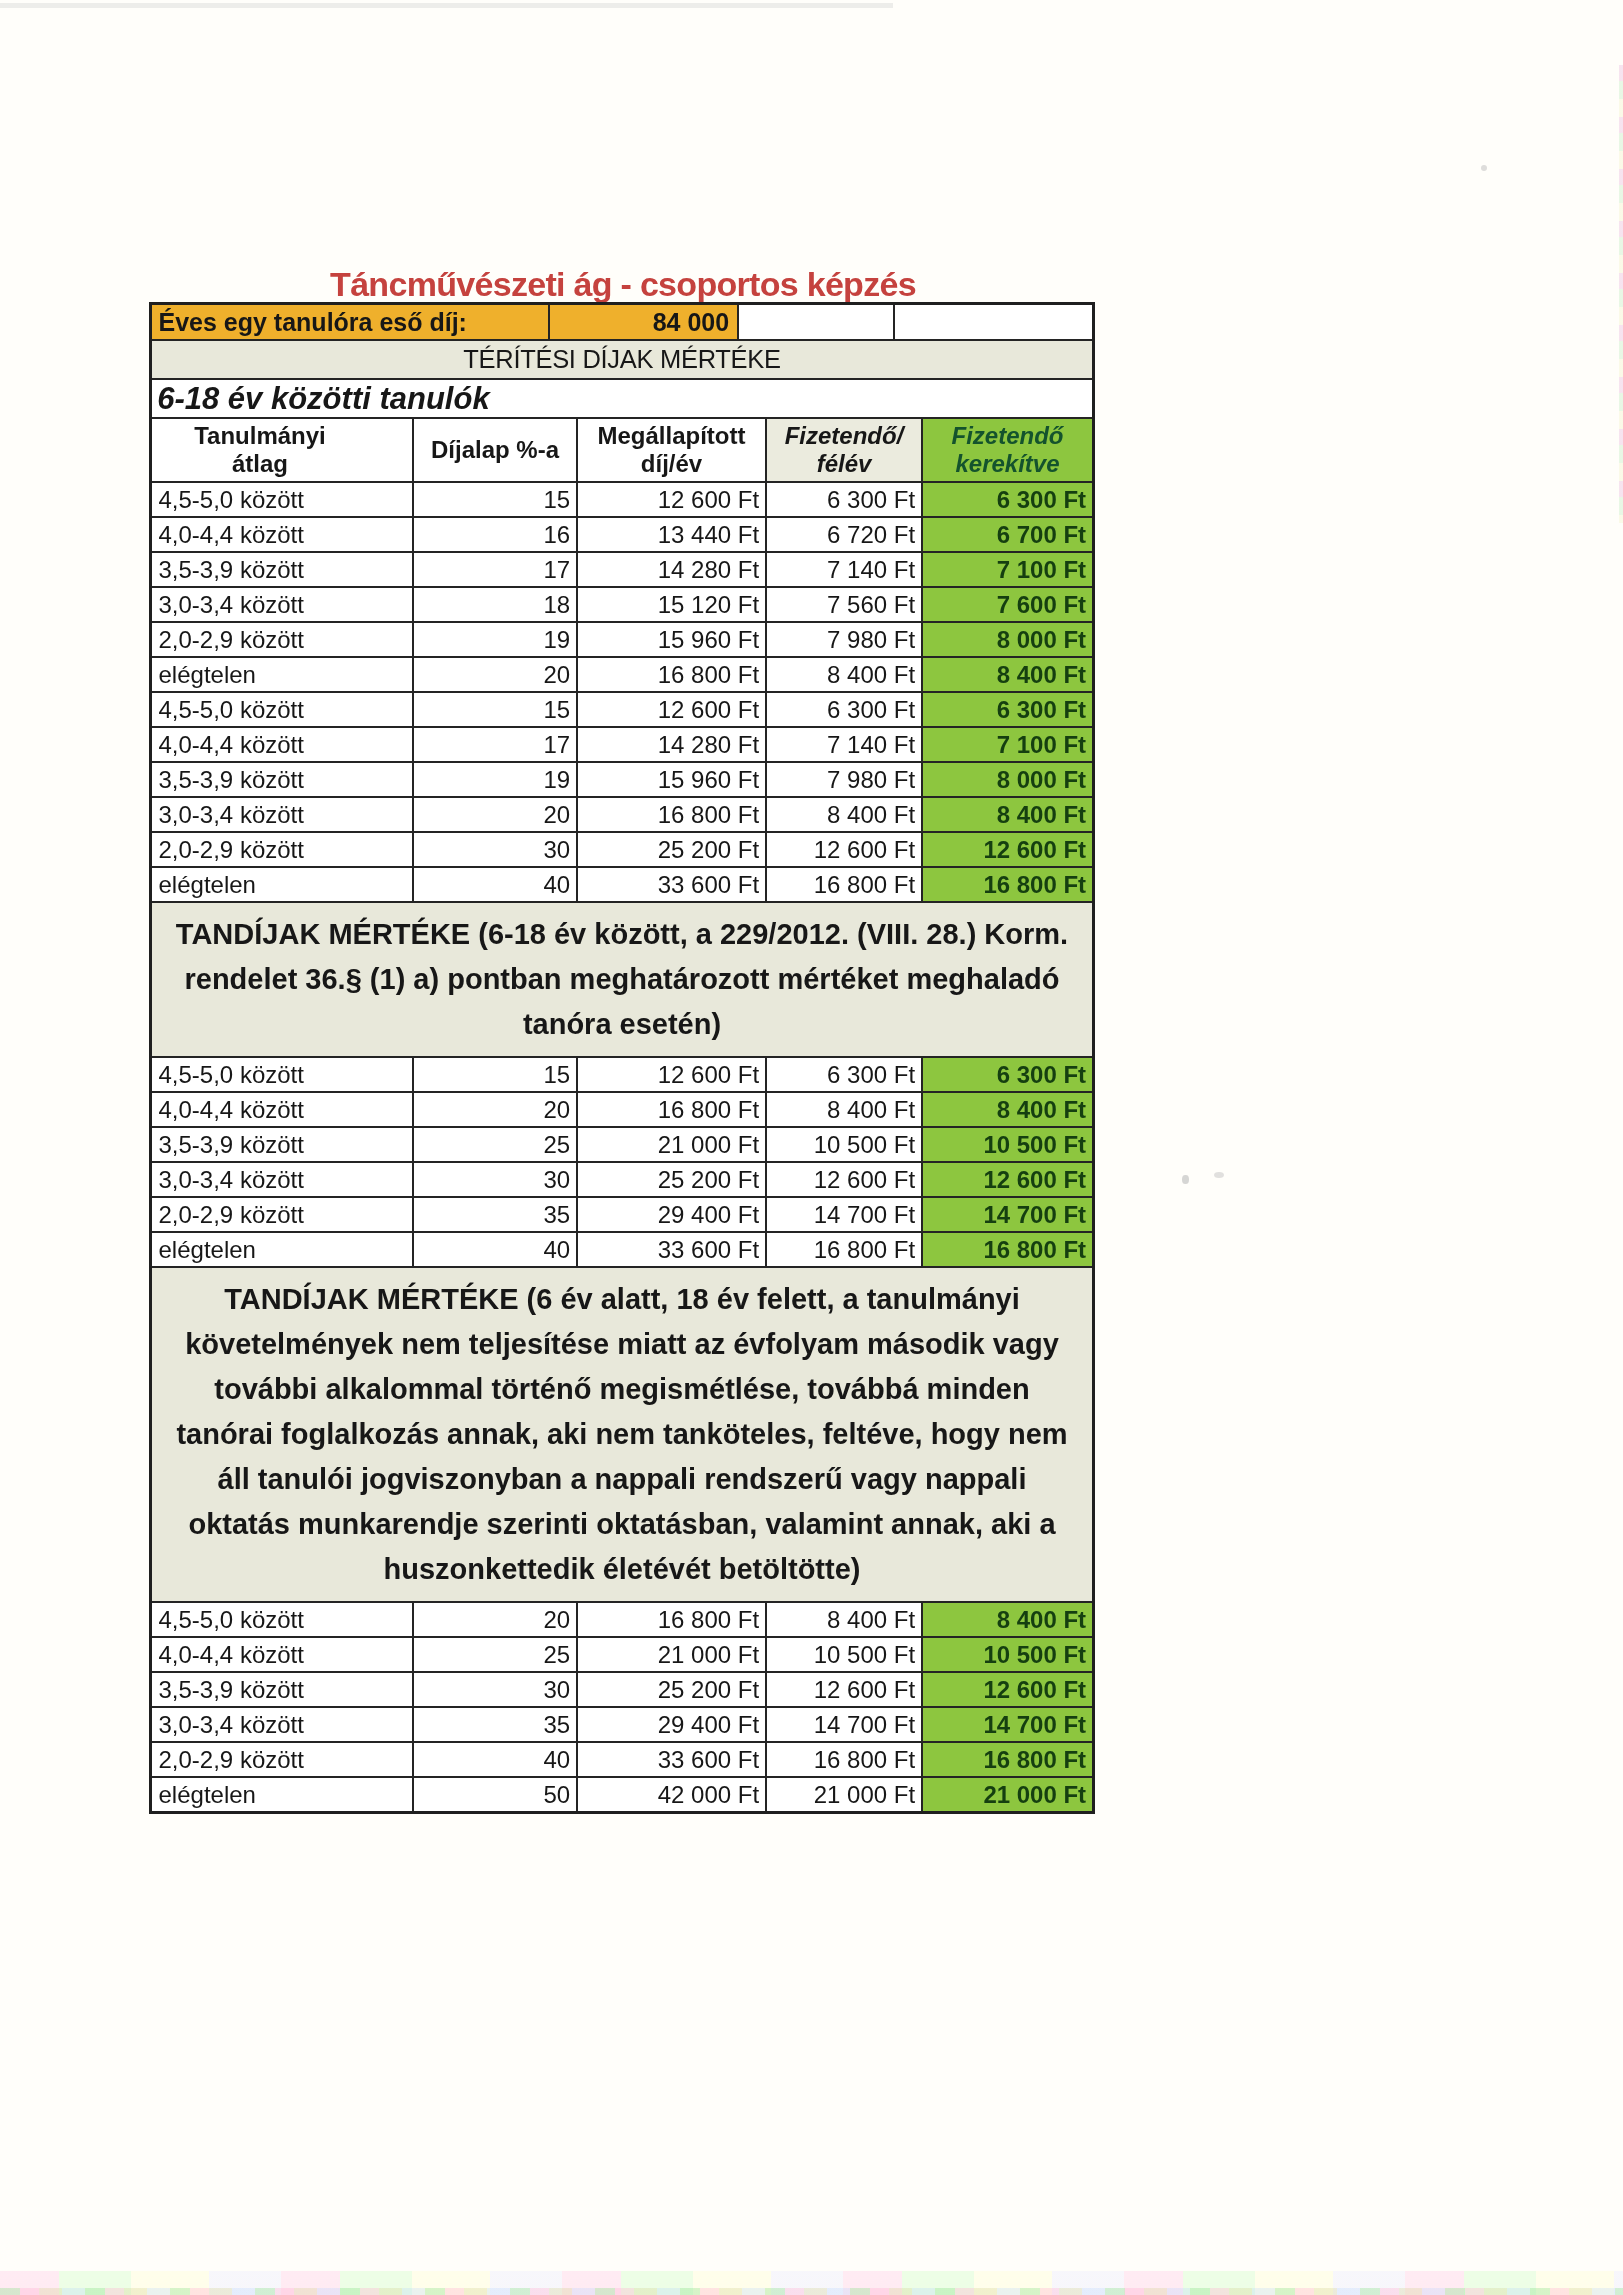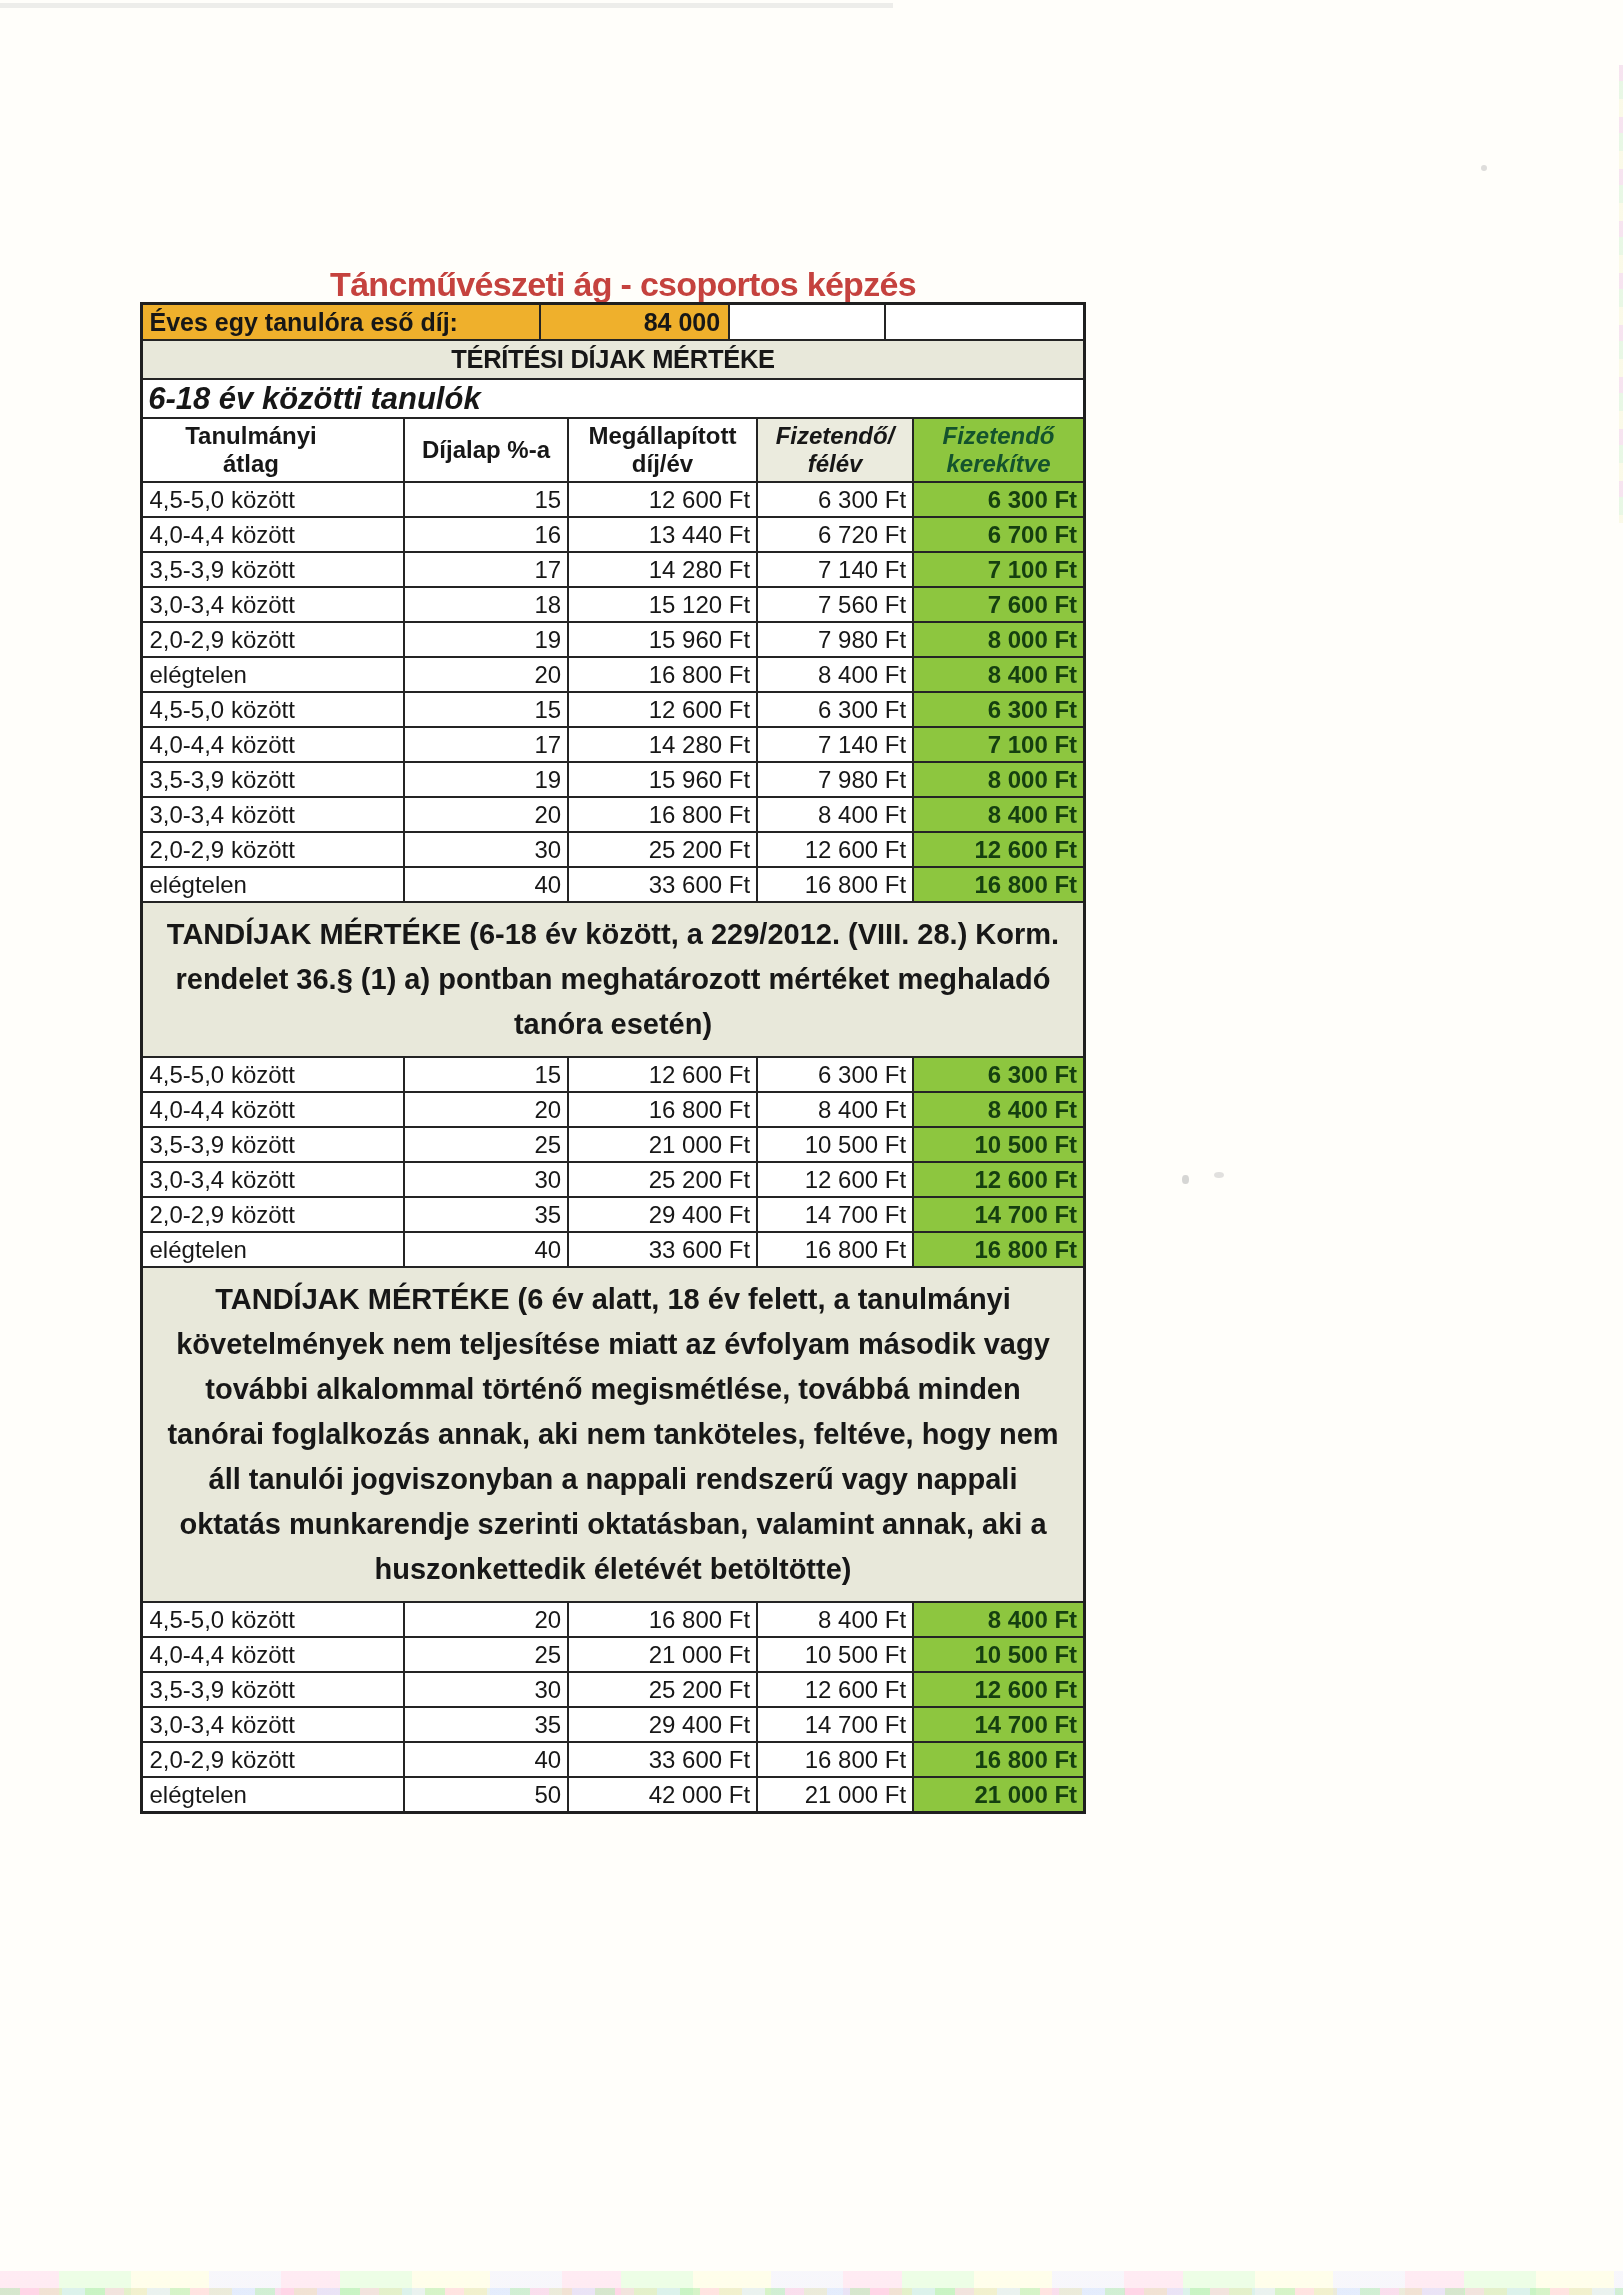--- a/index.html
+++ b/index.html
@@ -9,21 +9,21 @@
     font-family:"Liberation Sans",sans-serif;
   }
   .topstrip{position:absolute;left:0;top:2.6px;width:893px;height:5.9px;background:#ededea;}
   .rightedge{position:absolute;right:0;top:65px;width:3.9px;height:458px;
     background:repeating-linear-gradient(180deg,rgba(230,180,220,.35) 0 15.7px,rgba(190,235,190,.35) 15.7px 34px,rgba(240,240,190,.3) 34px 52px);}
   .title{
     position:absolute;left:140px;top:255px;width:946px;margin:10px;
     text-align:center;font-size:34px;font-weight:bold;color:#c5423e;letter-spacing:-0.7px;
   }
   .tbl{
-    position:absolute;left:140px;top:302px;width:946px;box-sizing:border-box;
+    position:absolute;left:149px;top:302px;width:946px;box-sizing:border-box;
     border:3.9px solid #1f1f1f;background:#ffffff;
   }
   .trow{display:flex;border-top:2.6px solid #242424;}
   .tbl > :first-child{border-top:none;}
   .rows{display:block;}
   .rows .trow{border-top:2.6px solid #242424;}
   .cell{
     box-sizing:border-box;display:flex;align-items:center;
     min-height:33px;font-size:24px;line-height:1.15;
   }
@@ -36,21 +36,21 @@
   .num{justify-content:flex-end;padding-right:5.9px;}
   .green{background:#8dc63f;color:#153f10;font-weight:bold;}
   
   .orow .cell{min-height:34px;font-weight:bold;font-size:25px;}
   .o-label{width:396px;background:#efb02c;padding-left:6.5px;}
   .o-value{width:189px;background:#efb02c;justify-content:flex-end;padding-right:7.9px;}
   .o-empty1{width:156px;}
   .o-empty2{flex:1;}
   
   .banner{width:100%;min-height:37px;background:#e8e8da;justify-content:center;
-    font-weight:bold;font-size:25.5px;letter-spacing:-0.3px;}
+    font-weight:normal;font-size:25.5px;letter-spacing:-0.3px;}
   .slabel{width:100%;min-height:37px;font-weight:bold;font-style:italic;
     padding-left:5.2px;font-size:31px;}
   
   .hrow .cell{min-height:62px;font-weight:bold;justify-content:center;
     text-align:center;padding:0 2.6px;}
   .hrow .c1{padding:0 23.6px;}
   .hrow .c4{font-style:italic;background:#ebebde;}
   .hrow .c5{background:#8dc63f;color:#14532d;font-style:italic;}
   
   .note{width:100%;background:#e8e8da;font-weight:bold;text-align:center;

